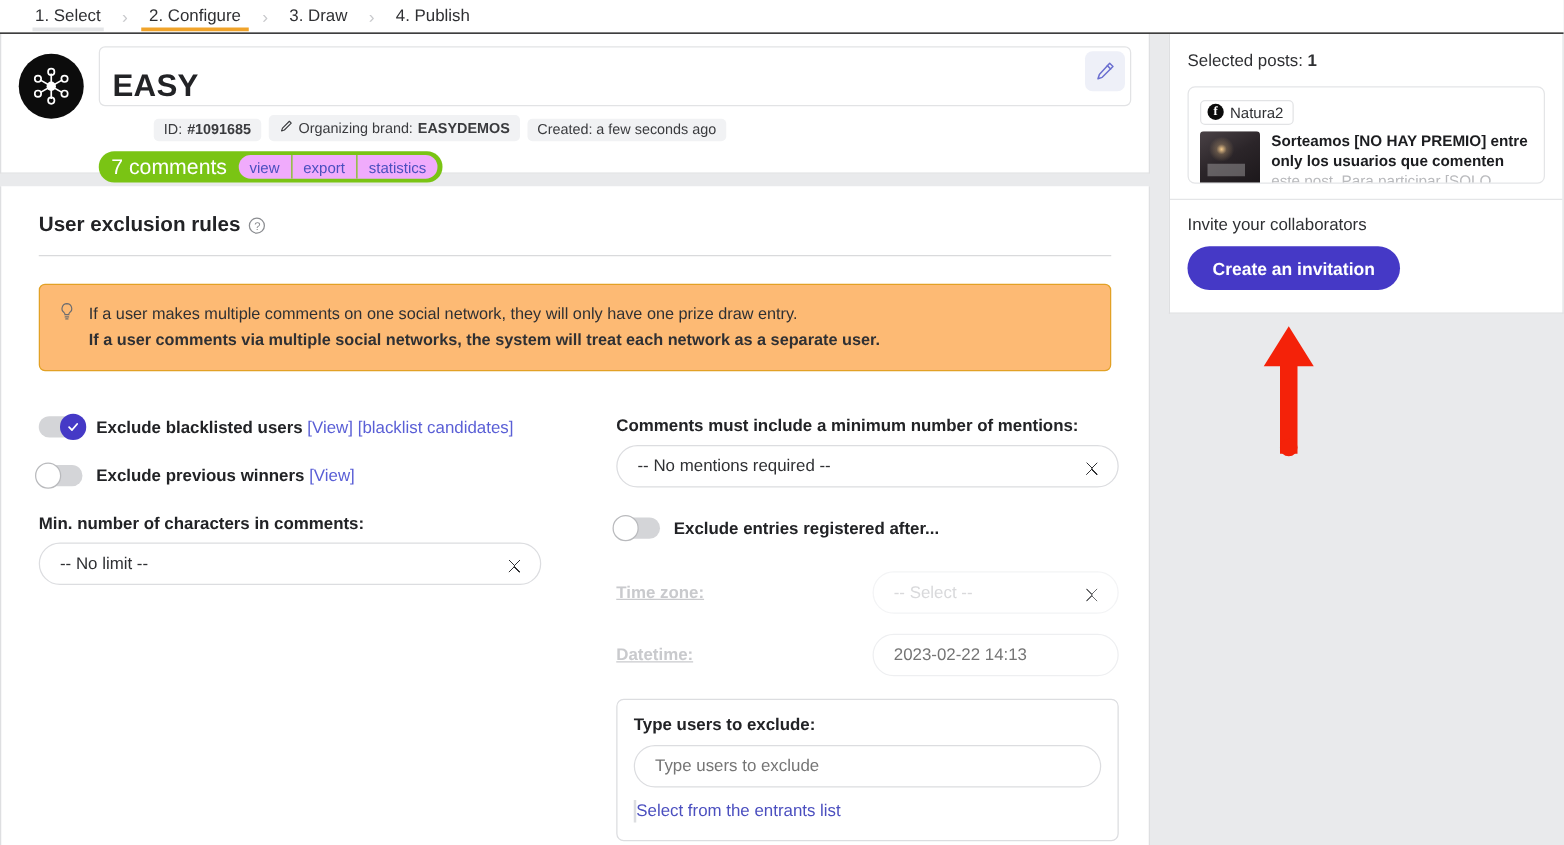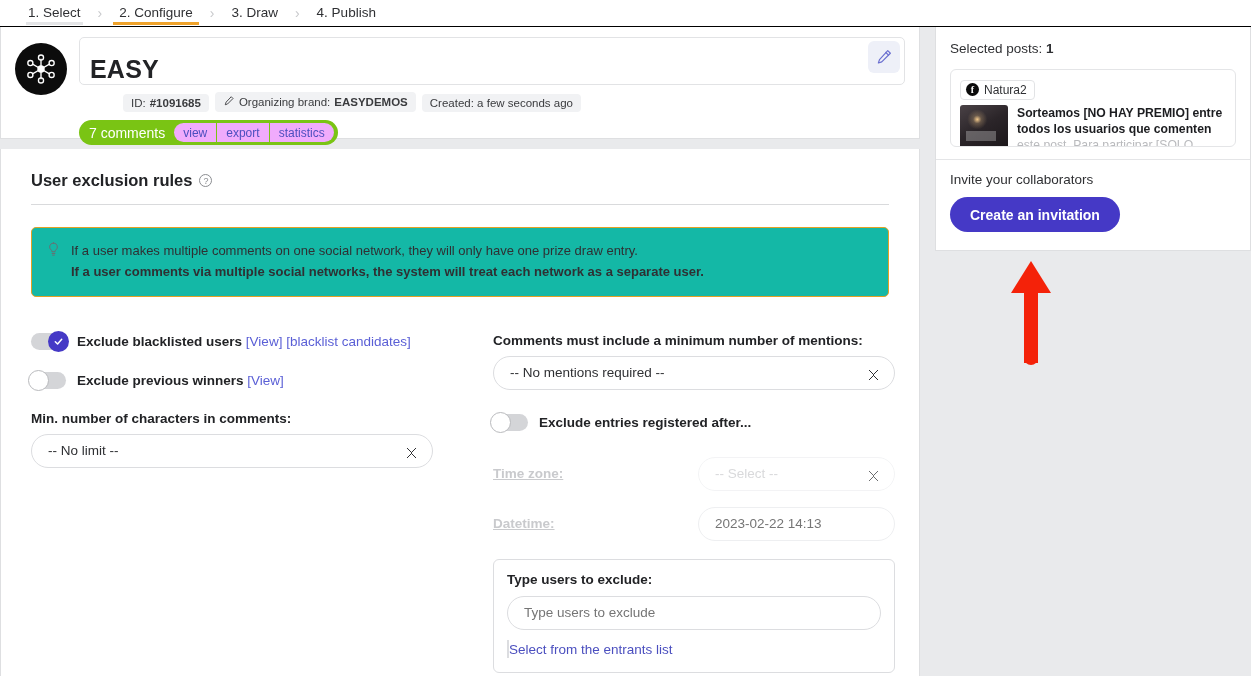--- a/index.html
+++ b/index.html
@@ -140,21 +140,21 @@
     display: inline-flex;
     align-items: center;
     background: #7ac414;
     border-radius: 14px;
     padding: 3px 4px 3px 10px;
     height: 25px;
     gap: 0;
   }
   .comments-count {
     color: #ffffff;
-    font-size: 14px;
+    font-size: 17px;
     padding-right: 9px;
     white-space: nowrap;
   }
   .pill-actions {
     display: flex;
     background: #f0abfc;
     border-radius: 11px;
     overflow: hidden;
     height: 19px;
     align-items: stretch;
@@ -198,21 +198,21 @@
     font-size: 9px;
     display: inline-flex;
     align-items: center;
     justify-content: center;
     font-weight: normal;
   }
   .rule { height: 1px; background: #d9dadc; margin: 14px 0 22px 0; }
 
   .notice {
     border: 1px solid #e2a125;
-    background: #14b8a6;
+    background: #fdba74;
     border-radius: 5px;
     padding: 12px 14px 13px 14px;
     display: flex;
     gap: 10px;
   }
   .notice-lines { font-size: 13px; color: #2f3033; line-height: 1.65; }
   .notice-lines .l2 { font-weight: bold; }
 
   
   .cols {
@@ -634,21 +634,21 @@
 
       <div class="post-card">
         <div class="net-badge">
           <span class="fb-dot">f</span>
           <span>Natura2</span>
         </div>
         <div class="post-body">
           <div class="thumb"></div>
           <div class="post-text">
             <div>Sorteamos [NO HAY PREMIO] entre</div>
-            <div>todos los usuarios que comenten</div>
+            <div>only los usuarios que comenten</div>
             <div class="fade1">este post. Para participar [SOLO</div>
 
           </div>
         </div>
       </div>
 
       <div class="side-divider"></div>
 
       <div class="invite-wrap">
         <div class="invite-label">Invite your collaborators</div>

